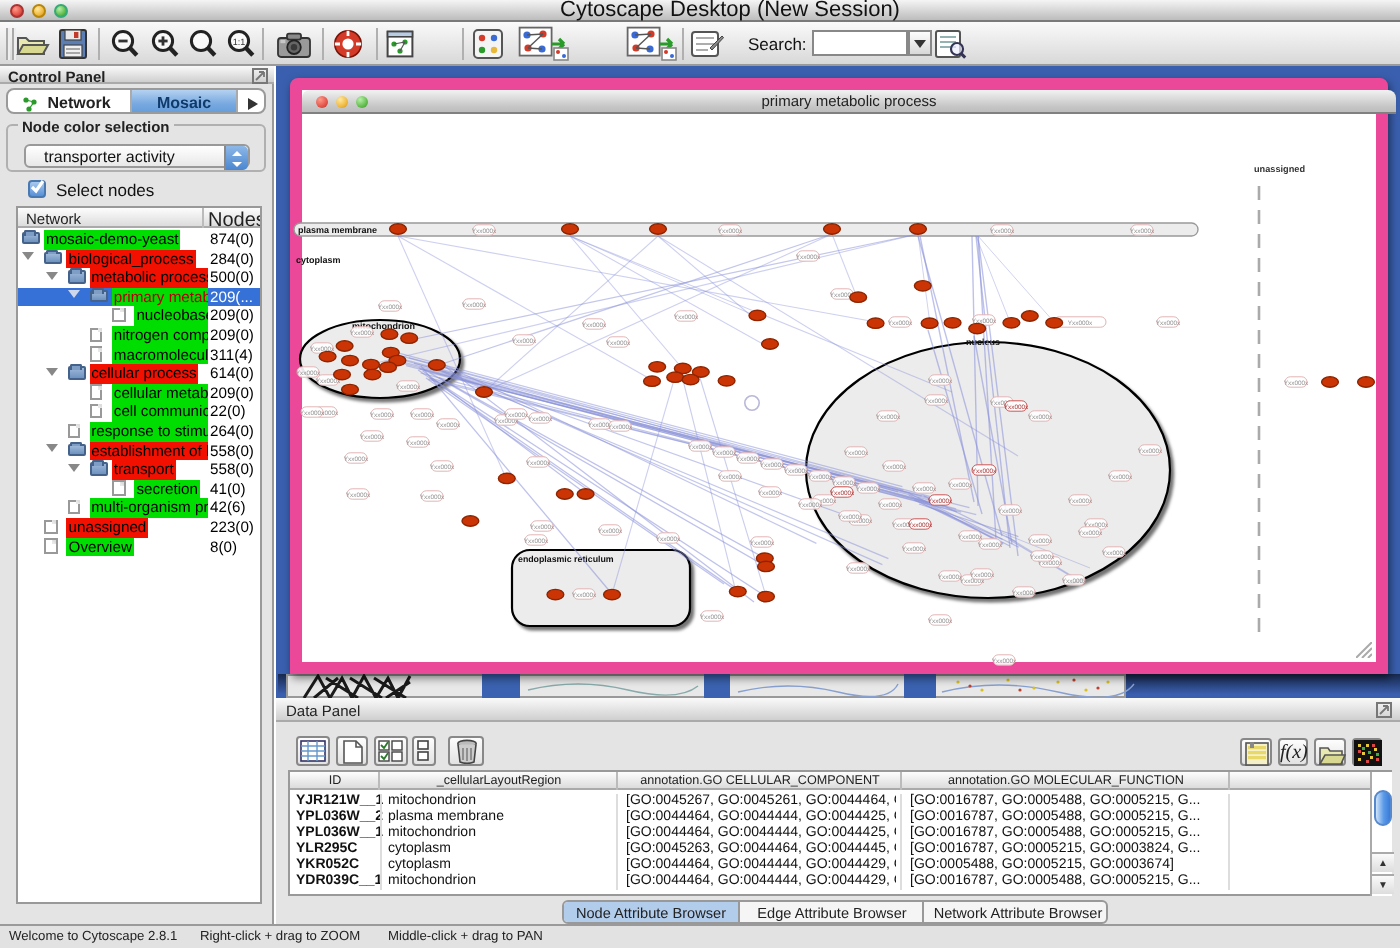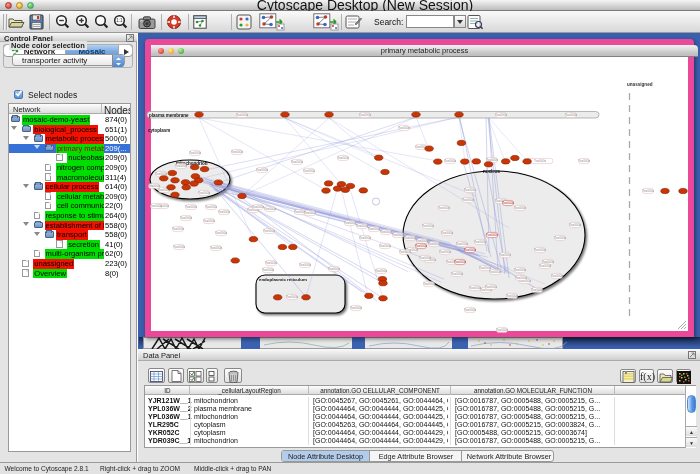--- a/index.html
+++ b/index.html
@@ -9,21 +9,21 @@
 .fold::before { content:""; position:absolute; left:0; top:-1.8px; width:4px; height:1.6px; background:#7e9ec6; border:0.8px solid #44628a; border-bottom:none; border-radius:1px 1px 0 0; }
 .doc { position:absolute; top:0.8px; width:6.5px; height:7.5px; background:#fff; border:0.8px solid #999; }
 .doc::after { content:""; position:absolute; right:-0.5px; top:-0.5px; border-style:solid; border-width:0 2.5px 2.5px 0; border-color:transparent #ddd #e8e8e8 transparent; }
 </style></head>
 <body>
 
 <div class="abs" style="left:0;top:0;width:700px;height:11px;background:linear-gradient(#f5f5f5,#cdcdcd 70%,#bdbdbd);border-bottom:1px solid #7a7a7a">
   <div class="abs" style="left:5px;top:2px;width:7px;height:7px;border-radius:50%;background:radial-gradient(circle at 35% 30%,#ff9a8a,#e3544a 60%,#b03026);border:0.5px solid #a33"></div>
   <div class="abs" style="left:16px;top:2px;width:7px;height:7px;border-radius:50%;background:radial-gradient(circle at 35% 30%,#ffe9a0,#f0b93f 60%,#c78c1e);border:0.5px solid #b8860b"></div>
   <div class="abs" style="left:27px;top:2px;width:7px;height:7px;border-radius:50%;background:radial-gradient(circle at 35% 30%,#b8f0a8,#62bd4e 60%,#3d8f2e);border:0.5px solid #3a7"></div>
-  <div style="text-align:center;font-size:14px;line-height:11px;color:#111;padding-left:30px">Cytoscape Desktop (New Session)</div>
+  <div style="text-align:center;font-size:11px;line-height:11px;color:#111;padding-left:30px">Cytoscape Desktop (New Session)</div>
 </div>
 
 <div class="abs" style="left:0;top:11px;width:700px;height:22px;background:linear-gradient(#fafafa,#d8d8d8);border-bottom:1px solid #9a9a9a">
   <div class="abs" style="left:3px;top:3px;width:1px;height:16px;border-left:1px solid #aaa;border-right:1px solid #eee"></div>
   <div class="abs" style="left:6px;top:3px;width:1px;height:16px;border-left:1px solid #aaa;border-right:1px solid #eee"></div>
   <svg class="ti" style="left:7px;top:3px" width="18" height="16" viewBox="0 0 18 16">
 <path d="M2 13 L2 5 L6 5 L7.5 6.5 L15 6.5 L15 13 Z" fill="#e8e8b0" stroke="#555" stroke-width="1"></path>
 <path d="M2 13 L4.5 8.5 L17 8.5 L14.5 13 Z" fill="#d8d890" stroke="#555" stroke-width="1"></path>
     </svg>
     <svg class="ti" style="left:29px;top:3px" width="15" height="16" viewBox="0 0 15 16">
@@ -155,21 +155,21 @@
           <path d="M2 2 L6 3 L3.5 6.5" stroke="#2a9a2a" stroke-width="0.6" fill="none"></path>
         </svg>
       <span style="margin-left:10px">Network</span>
     </div>
     <div class="abs" style="left:62px;top:0;width:52px;height:13px;background:linear-gradient(#b5d2f0,#7aabe0 50%,#5d97d8);text-align:center;font-size:8px;font-weight:bold;line-height:13px;color:#103a6a">Mosaic</div>
     <div class="abs" style="left:114px;top:0;width:16px;height:13px;border-left:1px solid #aaa">
       <span style="position:absolute;left:5px;top:3.5px;width:0;height:0;border-top:3.5px solid transparent;border-bottom:3.5px solid transparent;border-left:5px solid #333"></span>
     </div>
   </div>
 
-  <div class="abs" style="left:3px;top:11px;width:130px;height:24px;border:1px solid #b0b0b0;border-radius:3px">
+  <div class="abs" style="left:3px;top:29px;width:130px;height:24px;border:1px solid #b0b0b0;border-radius:3px">
     <span style="position:absolute;left:5px;top:-4px;background:#e4e4e4;padding:0 2px;font-size:7.5px;font-weight:bold;color:#222">Node color selection</span>
     <div class="abs" style="left:8px;top:9px;width:113px;height:12px;background:linear-gradient(#fff,#e8e8e8);border:1px solid #999;border-radius:3px">
       <span style="position:absolute;left:9px;top:1px;font-size:8px;color:#111">transporter activity</span>
       <span style="position:absolute;right:0px;top:0px;width:12px;height:11.5px;background:linear-gradient(#8db8e8,#4a86d0);border-radius:0 2.5px 2.5px 0;border-left:1px solid #888"></span>
       <svg style="position:absolute;right:2.5px;top:1.5px" width="7" height="9" viewBox="0 0 7 9">
           <path d="M3.5 0.5 L6 3 H1 Z" fill="#fff"></path>
           <path d="M3.5 8.5 L1 6 H6 Z" fill="#fff"></path>
         </svg>
     </div>
   </div>
@@ -191,21 +191,21 @@
   <div class="abs" style="left:0;top:10.5px;width:123px;height:338px">
     <div class="trow" style="top:0.3px;text-align:center;">
         <span class="fold" style="left:2.0px"></span>
         <span style="position:absolute;left:13.0px;top:0.3px;background:#00dd00;color:#000;padding:0 1px;white-space:nowrap;max-width:82.0px;overflow:hidden">mosaic-demo-yeast</span>
         <span style="position:absolute;left:96px;top:0.3px;color:#000">874(0)</span>
       </div>
       <div class="trow" style="top:9.9px;">
         <span style="position:absolute;left:2.3000000000000007px;top:1.5px;width:0;height:0;border-left:3.5px solid transparent;border-right:3.5px solid transparent;border-top:4.5px solid #888"></span>
         <span class="fold" style="left:13.3px"></span>
         <span style="position:absolute;left:24.3px;top:0.3px;background:#f21000;color:#000;padding:0 1px;white-space:nowrap;max-width:70.7px;overflow:hidden">biological_process</span>
-        <span style="position:absolute;left:96px;top:0.3px;color:#000">651(1)</span>
+        <span style="position:absolute;left:96px;top:0.3px;color:#000">284(0)</span>
       </div>
       <div class="trow" style="top:19.5px;">
         <span style="position:absolute;left:13.600000000000001px;top:1.5px;width:0;height:0;border-left:3.5px solid transparent;border-right:3.5px solid transparent;border-top:4.5px solid #888"></span>
         <span class="fold" style="left:24.6px"></span>
         <span style="position:absolute;left:35.6px;top:0.3px;background:#f21000;color:#000;padding:0 1px;white-space:nowrap;max-width:59.4px;overflow:hidden">metabolic process</span>
         <span style="position:absolute;left:96px;top:0.3px;color:#000">500(0)</span>
       </div>
       <div class="trow" style="top:29.1px;background:#3571d6;">
         <span style="position:absolute;left:24.900000000000006px;top:1.5px;width:0;height:0;border-left:3.5px solid transparent;border-right:3.5px solid transparent;border-top:4.5px solid #cfd8ea"></span>
         <span class="fold" style="left:35.900000000000006px"></span>
@@ -261,21 +261,21 @@
         <span style="position:absolute;left:96px;top:0.3px;color:#000">558(0)</span>
       </div>
       <div class="trow" style="top:125.1px;">
         <span class="doc" style="left:47.2px"></span>
         <span style="position:absolute;left:58.2px;top:0.3px;background:#00dd00;color:#000;padding:0 1px;white-space:nowrap;max-width:36.8px;overflow:hidden">secretion</span>
         <span style="position:absolute;left:96px;top:0.3px;color:#000">41(0)</span>
       </div>
       <div class="trow" style="top:134.7px;">
         <span class="doc" style="left:24.6px"></span>
         <span style="position:absolute;left:35.6px;top:0.3px;background:#00dd00;color:#000;padding:0 1px;white-space:nowrap;max-width:59.4px;overflow:hidden">multi-organism pro</span>
-        <span style="position:absolute;left:96px;top:0.3px;color:#000">62(0)</span>
+        <span style="position:absolute;left:96px;top:0.3px;color:#000">42(6)</span>
       </div>
       <div class="trow" style="top:144.3px;">
         <span class="doc" style="left:13.3px"></span>
         <span style="position:absolute;left:24.3px;top:0.3px;background:#f21000;color:#000;padding:0 1px;white-space:nowrap;max-width:70.7px;overflow:hidden">unassigned</span>
         <span style="position:absolute;left:96px;top:0.3px;color:#000">223(0)</span>
       </div>
       <div class="trow" style="top:153.9px;">
         <span class="doc" style="left:13.3px"></span>
         <span style="position:absolute;left:24.3px;top:0.3px;background:#00dd00;color:#000;padding:0 1px;white-space:nowrap;max-width:70.7px;overflow:hidden">Overview</span>
         <span style="position:absolute;left:96px;top:0.3px;color:#000">8(0)</span>
@@ -689,21 +689,21 @@
       <path d="M4.5 5 V11 M6.5 5 V11.5 M8.5 5 V11" stroke="#777" stroke-width="0.7"></path>
     </svg></div>
 <div style="position:absolute;left:620px;top:369px;width:16px;height:14px;background:linear-gradient(#fdfdfd,#e2e2e2);border:1px solid #888;border-radius:2px"><svg width="13" height="12" viewBox="0 0 13 12" style="margin:1px">
       <rect x="1" y="0.5" width="11" height="11" fill="#f5f0c8" stroke="#555" stroke-width="0.8"></rect>
       <rect x="2" y="2" width="9" height="1.6" fill="#e8d86a"></rect>
       <rect x="2" y="4.5" width="9" height="1.6" fill="#e8d86a"></rect>
       <rect x="2" y="7" width="9" height="1.6" fill="#e8d86a"></rect>
       <rect x="3" y="0" width="2" height="3" fill="#888"></rect>
     </svg></div>
 <div style="position:absolute;left:639px;top:369px;width:15px;height:14px;background:linear-gradient(#fdfdfd,#e2e2e2);border:1px solid #888;border-radius:2px">
-    <div style="font-family:Liberation Serif,serif;font-size:10px;text-align:center;line-height:13px;color:#222">f(x)</div>
+    <div style="font-family:Liberation Serif,serif;font-style:italic;font-size:10px;text-align:center;line-height:13px;color:#222">f(x)</div>
   </div>
 <div style="position:absolute;left:657px;top:369px;width:16px;height:14px;background:linear-gradient(#fdfdfd,#e2e2e2);border:1px solid #888;border-radius:2px"><svg width="14" height="11" viewBox="0 0 14 11" style="margin:1.5px 1px">
       <path d="M1 10 L1 2 L5 2 L6 3.5 L12 3.5 L12 10 Z" fill="#e8e8b0" stroke="#555" stroke-width="0.8"></path>
       <path d="M1 10 L3.5 5.5 L13.5 5.5 L11.5 10 Z" fill="#d8d890" stroke="#555" stroke-width="0.8"></path>
     </svg></div>
 <div style="position:absolute;left:676px;top:369px;width:15px;height:14px;background:linear-gradient(#fdfdfd,#e2e2e2);border:1px solid #888;border-radius:2px"><svg width="14" height="13" viewBox="0 0 14 13" style="margin:0">
       <rect x="0" y="0" width="14" height="13" fill="#111"></rect>
       <g fill="#e8c83a">
         <rect x="2" y="2" width="1.5" height="1.5"></rect>
         <rect x="6" y="2" width="1.5" height="1.5"></rect>
@@ -797,21 +797,21 @@
       <span style="position:absolute;left:469px;top:0;width:1px;height:8px;background:#ddd"></span>
     </div>
   <div style="position:absolute;left:540px;top:0;width:11px;height:62px;background:#fff;border-left:1px solid #aaa">
     <div style="position:absolute;left:1px;top:9px;width:9px;height:18px;border-radius:4.5px;background:linear-gradient(90deg,#cfe4fa,#5a9ae8 55%,#3a7ad8);border:0.5px solid #5588cc"></div>
     <div style="position:absolute;left:0;top:40px;width:11px;height:10px;background:linear-gradient(#fafafa,#ddd);border-top:1px solid #aaa;text-align:center;font-size:5px;line-height:10px;color:#333">▲</div>
     <div style="position:absolute;left:0;top:51px;width:11px;height:10px;background:linear-gradient(#fafafa,#ddd);border-top:1px solid #aaa;text-align:center;font-size:5px;line-height:10px;color:#333">▼</div>
   </div>
 </div>
 
 <div class="abs" style="left:281px;top:450px;width:273px;height:12px;border:1px solid #999;border-radius:3px;overflow:hidden;background:#f5f5f5;font-size:7.3px;line-height:11px;color:#222">
-  <span style="position:absolute;left:0;width:88px;height:12px;background:#b2ccec;border-right:1px solid #999;text-align:center">Node Attribute Desktop</span>
+  <span style="position:absolute;left:0;width:88px;height:12px;background:#b2ccec;border-right:1px solid #999;text-align:center">Node Attribute Browser</span>
   <span style="position:absolute;left:89px;width:91px;height:12px;border-right:1px solid #999;text-align:center">Edge Attribute Browser</span>
   <span style="position:absolute;left:181px;width:92px;height:12px;text-align:center">Network Attribute Browser</span>
 </div>
 
 <div class="abs" style="left:0;top:462px;width:700px;height:12px;background:#e2e2e2;border-top:1px solid #9a9a9a">
   <span style="position:absolute;left:4.5px;top:2px;font-size:6.6px;color:#222">Welcome to Cytoscape 2.8.1</span>
   <span style="position:absolute;left:100px;top:2px;font-size:6.6px;color:#222">Right-click + drag to ZOOM</span>
   <span style="position:absolute;left:194px;top:2px;font-size:6.6px;color:#222">Middle-click + drag to PAN</span>
 </div>
 </body></html>

